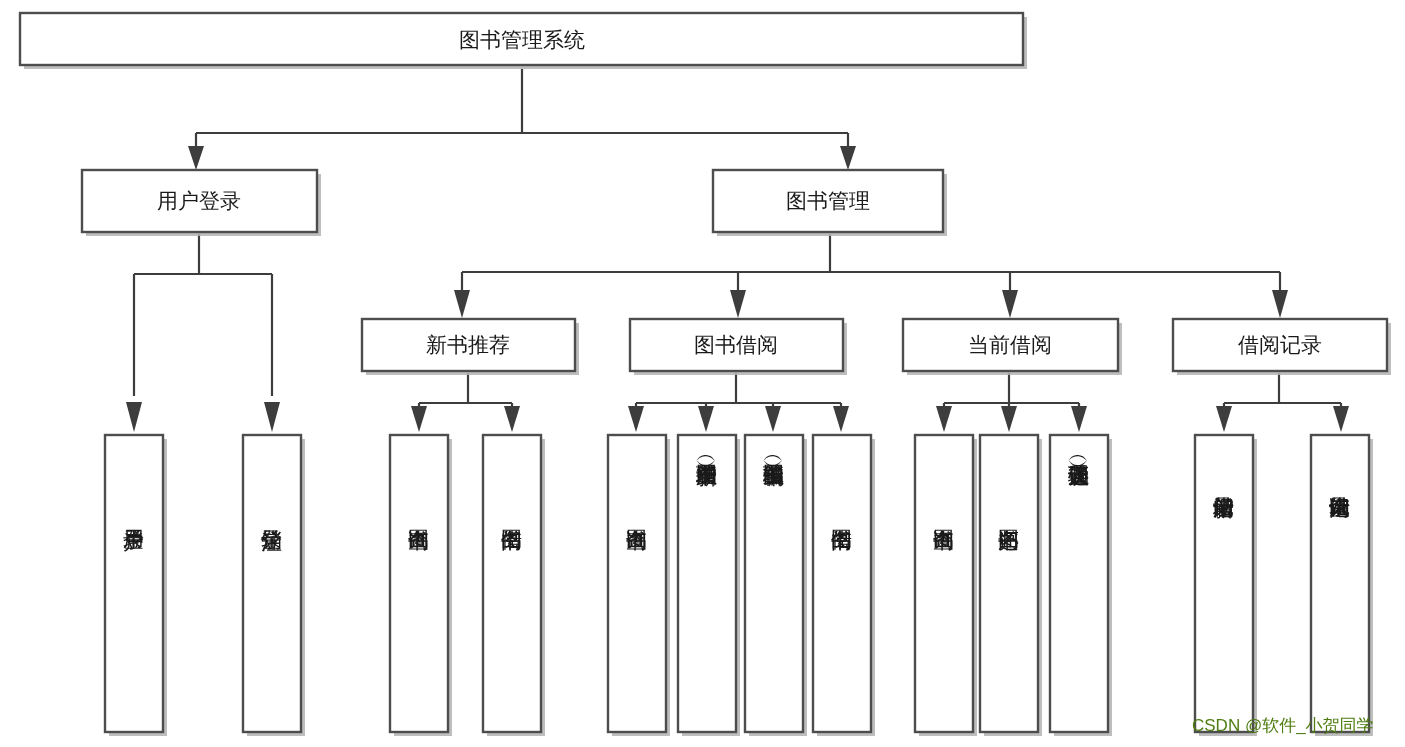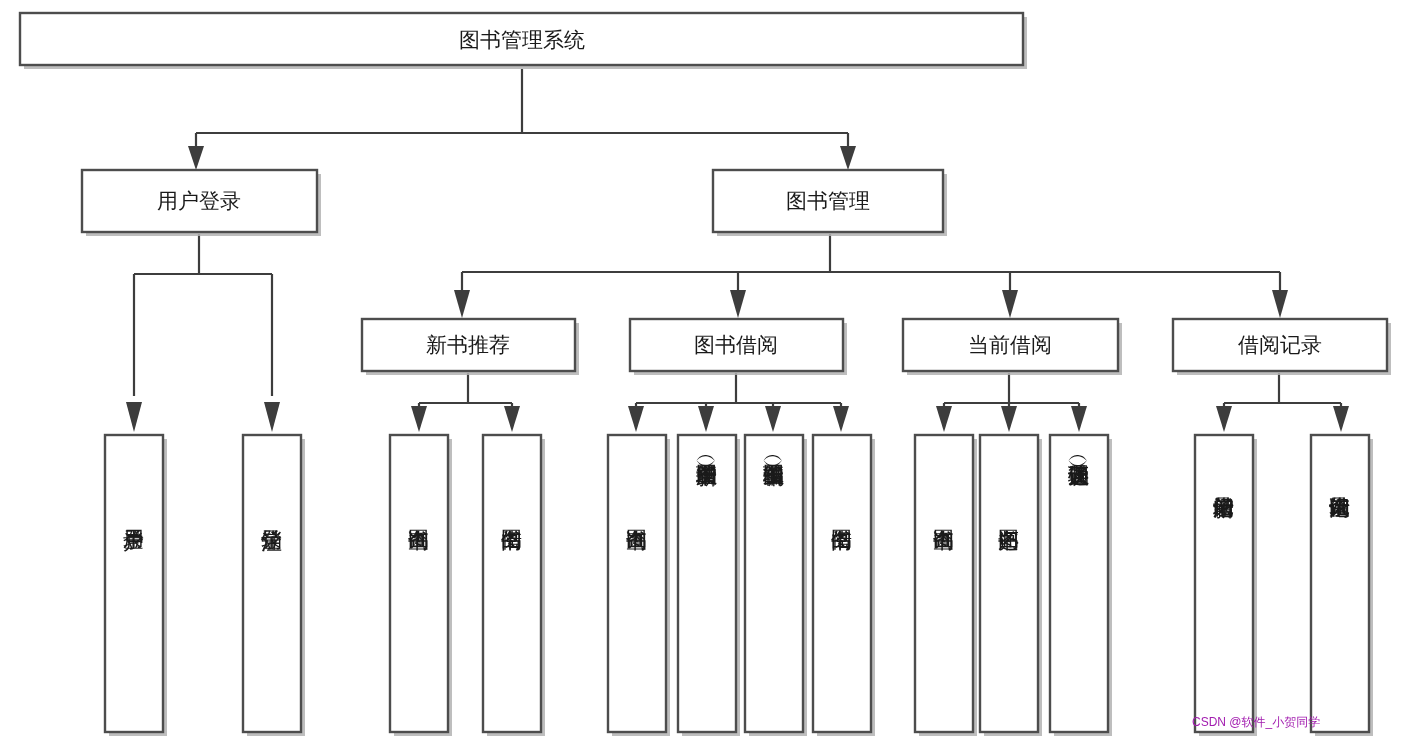--- a/index.html
+++ b/index.html
@@ -55,22 +55,22 @@
     font-family: "Liberation Sans", "DejaVu Sans", sans-serif;
     font-size: 21px;
     fill: #1a1a1a;
     text-anchor: middle;
     writing-mode: vertical-rl;
     glyph-orientation-vertical: 0;
   }
   .watermark {
     position: absolute;
     font-family: "Liberation Sans", "DejaVu Sans", sans-serif;
-    font-size: 12px;
-    color: #a21caf;
+    font-size: 17px;
+    color: #4d7c0f;
     left: 1192px;
     top: 714px;
     white-space: nowrap;
     user-select: none;
   }
 </style>
 </head>
 <body>
 
 <div id="stage">

